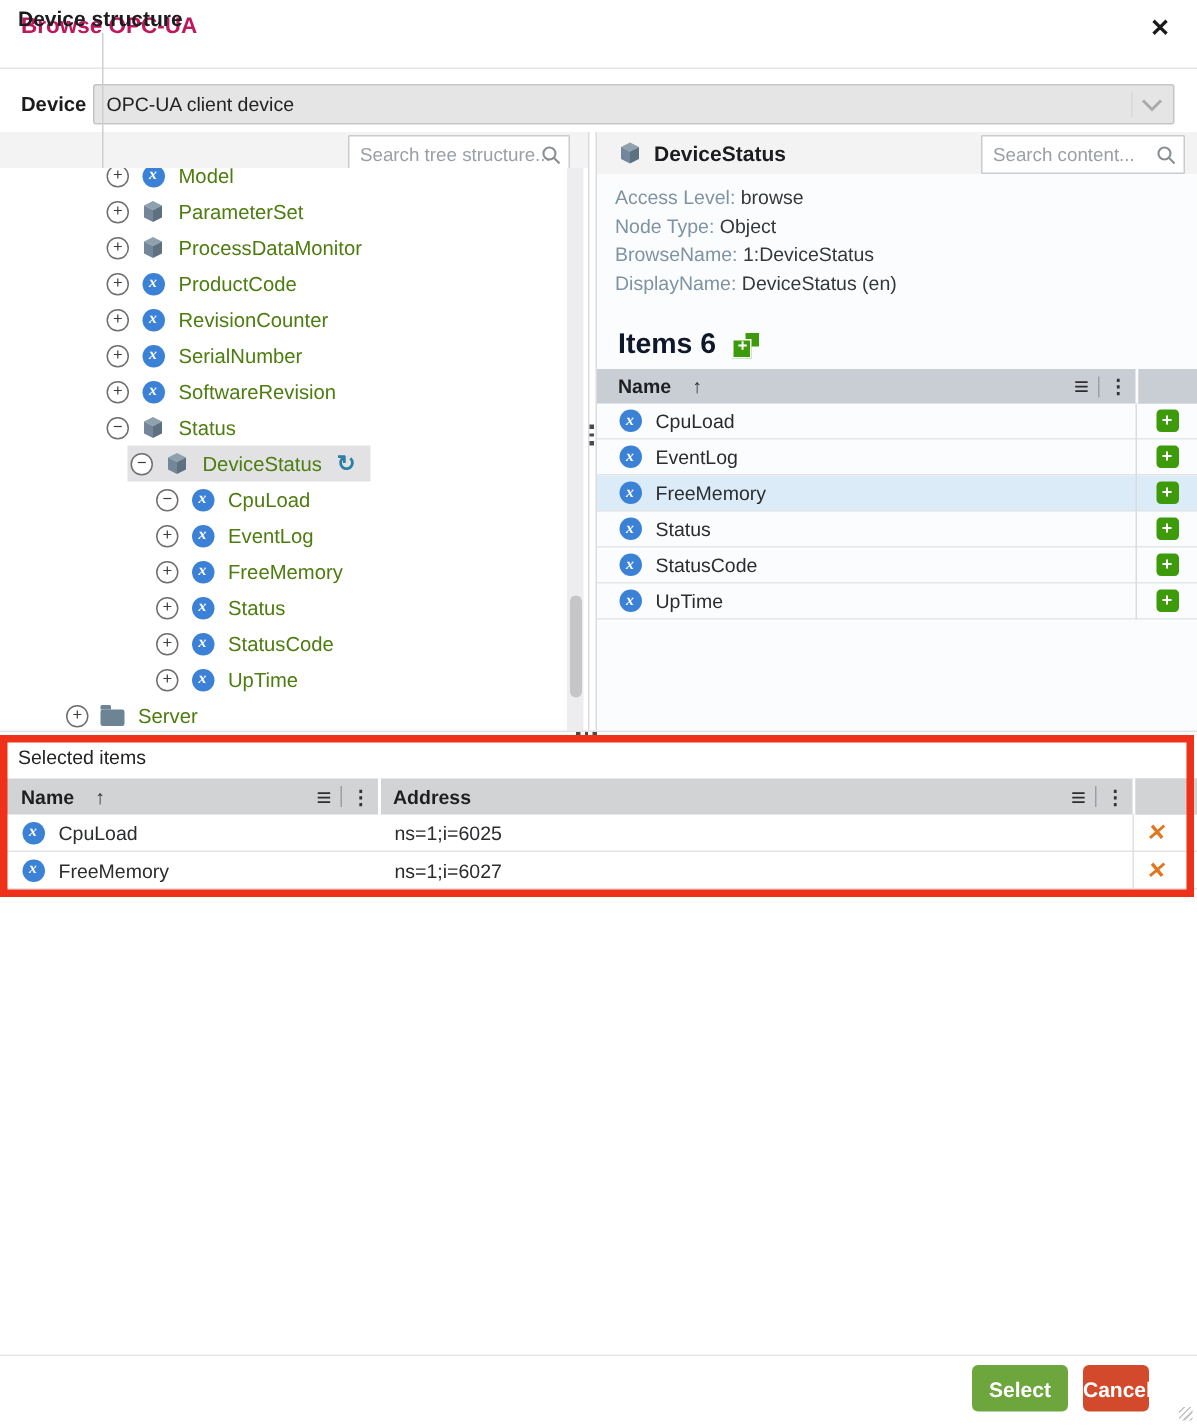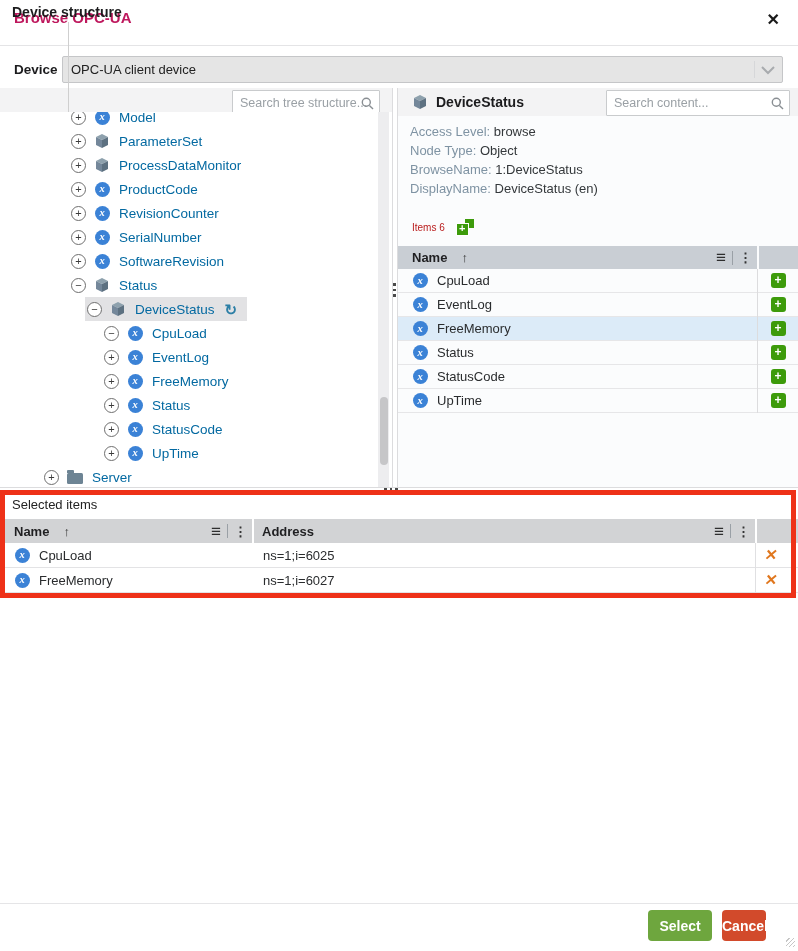--- a/index.html
+++ b/index.html
@@ -28,21 +28,21 @@
   .rpanel{position:absolute;left:398px;top:88px;width:400px;height:399px;background:#fbfcfd}
   .rband{position:absolute;left:0;top:0;width:400px;height:28px;background:var(--panel-header-bg)}
   .ptitle{position:absolute;left:12px;top:0;line-height:24px;font-size:14px;font-weight:700;color:#1c1c1e}
   .rtitle{position:absolute;left:38px;top:0;line-height:28px;font-size:14px;font-weight:700;color:#1c1c1e}
   .rcube{position:absolute;left:14px;top:6px}
   .sbox{position:absolute;height:26px;background:#fff;border:1px solid #c9cbcd;border-radius:1px}
   .sbox input{position:absolute;left:0;top:0;height:24px;border:0;outline:none;background:transparent;font-size:12.5px;color:#5a5e62;padding-left:7px;font-family:inherit}
   .sbox input::placeholder{color:#9aa0a5;opacity:1}
   .lsearch{left:232px;top:90px;width:148px}
   .lsearch input{width:140px}
-  .rsearch{right:8px;top:2px;width:184px}
+  .rsearch{right:8px;top:2px;width:136px}
   .rsearch input{width:144px}
   .mag{position:absolute;right:5px;top:6px}
 
   
   .vline1{position:absolute;left:392px;top:88px;width:1px;height:399px;background:#dcdcde}
   .vline2{position:absolute;left:397px;top:88px;width:1px;height:399px;background:#dcdcde}
   .vdots{position:absolute;left:393px;top:283px;width:3px;height:17px;cursor:col-resize}
   .vdots i{display:block;width:2.5px;height:2.5px;background:#4a4a4a;margin:0 0 3px 0}
   .hline{position:absolute;left:0;top:487px;width:798px;height:1px;background:#dcdcde}
   .hdots{position:absolute;left:384px;top:488px;height:3px;cursor:row-resize;display:flex;gap:3px}
@@ -51,35 +51,35 @@
   
   .tree{position:absolute;left:0;top:112px;width:378px;height:375px;overflow:hidden;background:#fff;z-index:2}
   .treelist{margin-top:-7px}
   .trow{display:flex;align-items:center;height:24px;cursor:pointer}
   .lv0{padding-left:44px}.lv1{padding-left:71px}.lv2{padding-left:85px}.lv3{padding-left:104px}
   .tgl{flex:0 0 15px;width:15px;height:15px;border:1px solid #6f6f6f;border-radius:50%;font-size:11px;line-height:12.5px;text-align:center;color:#3c3c3c;margin-right:8px;background:#fff}
   .ic{flex:0 0 16px;width:16px;margin-right:9px;display:flex;justify-content:center}
   .vic{width:15px;height:15px;border-radius:50%;background:var(--variable-blue);color:#fff;font-family:"Liberation Serif",serif;font-style:italic;font-weight:700;font-size:10.5px;display:flex;align-items:center;justify-content:center;padding-bottom:1px}
   .fold{width:16px;height:11px;background:var(--folder-gray);border-radius:1.5px;position:relative;margin-top:3px}
   .fold::before{content:"";position:absolute;top:-3px;left:0;width:7px;height:3px;background:var(--folder-gray);border-radius:1px 1px 0 0}
-  .tlabel{font-size:13.5px;color:#0369a1;white-space:nowrap}
+  .tlabel{font-size:13.5px;color:#4d7c0f;white-space:nowrap}
   .selwrap{display:inline-flex;align-items:center;height:24px;background:var(--tree-selected);padding:0 10px 0 2px}
   .refresh{font-size:15px;font-weight:700;color:var(--refresh-teal);margin-left:10px;line-height:15px;cursor:pointer}
   .gline{position:absolute;background:#cfcfcf;width:1px;z-index:1}
   .g1{left:68px;top:22px;height:185px}
   .g2{left:100px;top:229px;height:15px}
   .sbar{position:absolute;left:378px;top:112px;width:11px;height:375px;background:#ededef;z-index:3}
   .sthumb{position:absolute;left:1.5px;top:285px;width:8px;height:68px;background:#c6c6c8;border-radius:4px;cursor:pointer}
 
   
   .details{position:absolute;left:12px;top:34px;font-size:13px;line-height:19px}
   .dlabel{color:var(--detail-label)}
   .dval{color:#34383b}
   .itemsrow{position:absolute;left:14px;top:131px;display:flex;align-items:center;gap:11px}
-  .itemslabel{font-size:10px;font-weight:400;color:#b91c1c}
+  .itemslabel{font-size:19px;font-weight:700;color:#0f172a}
   .addall{position:relative;width:18px;height:17px;cursor:pointer}
   .addall .back{position:absolute;right:0;top:0;width:9px;height:9px;background:var(--add-green)}
   .addall .front{position:absolute;left:0;bottom:0;width:13px;height:13px;background:var(--add-green);border:1.5px solid #fff;color:#fff;font-size:11px;font-weight:700;line-height:9px;text-align:center}
   .rtable{position:absolute;left:0;top:158px;width:400px}
   .rthead{display:flex;align-items:center;height:23px;background:var(--table-header-right);padding-left:14px;font-size:13px}
   .colname{font-weight:700;color:#1f1f21}
   .sortarrow{font-size:13px;font-weight:700;color:#333;margin-left:14px}
   .spacer{flex:1}
   .menuic{font-size:17px;font-weight:700;color:#2e2e2e;line-height:17px;cursor:pointer}
   .hdrsep{width:1px;height:14px;background:#9aa0a6;margin:0 6px}

